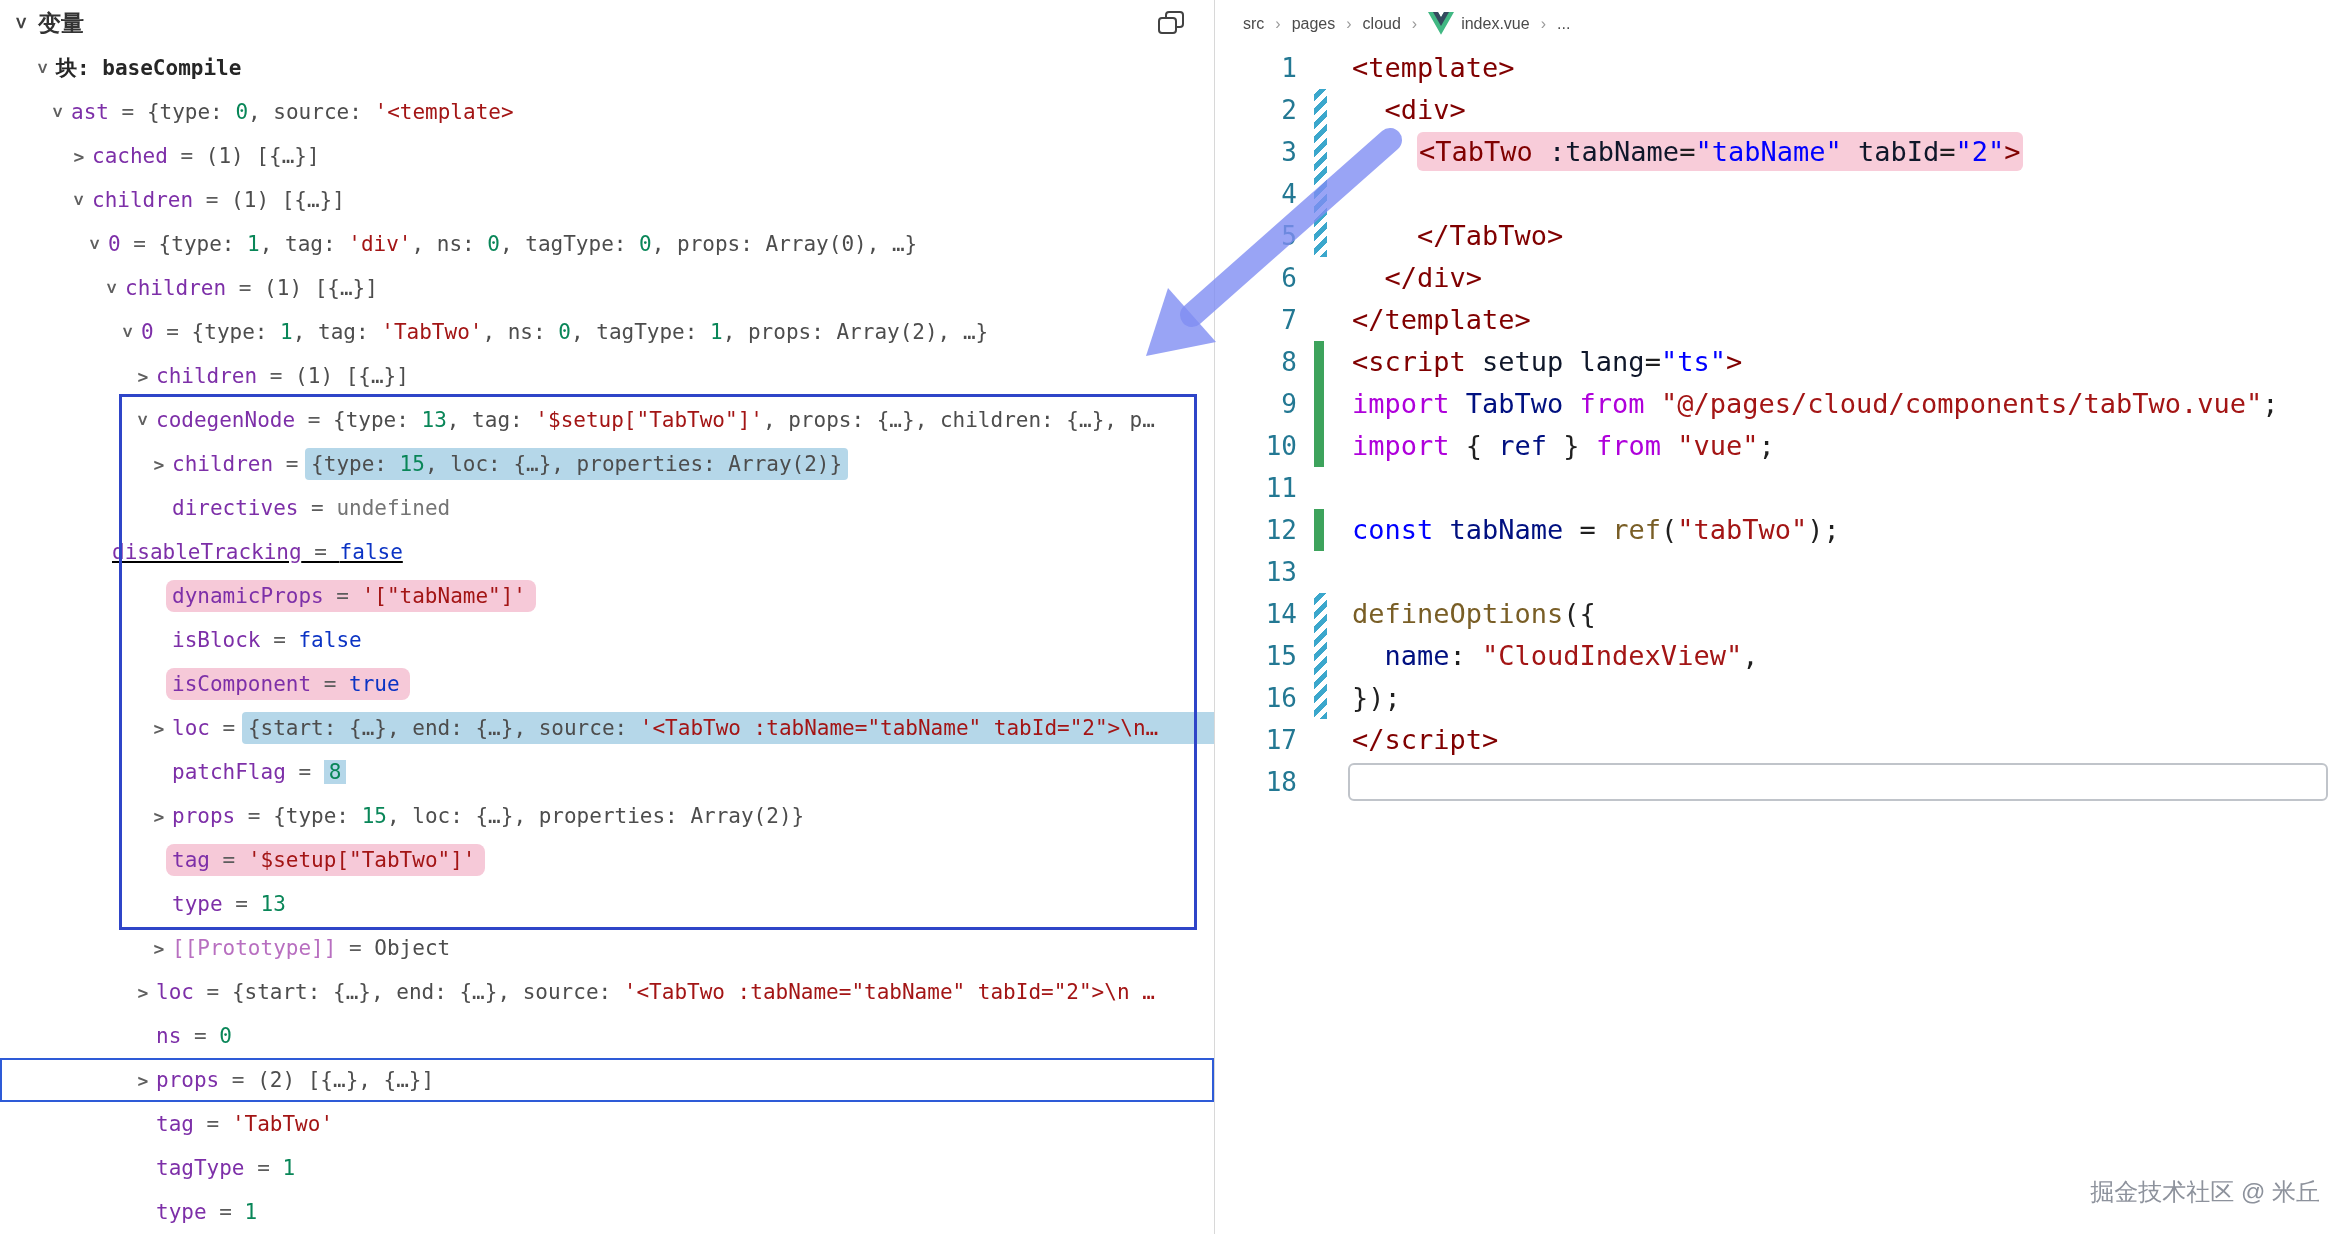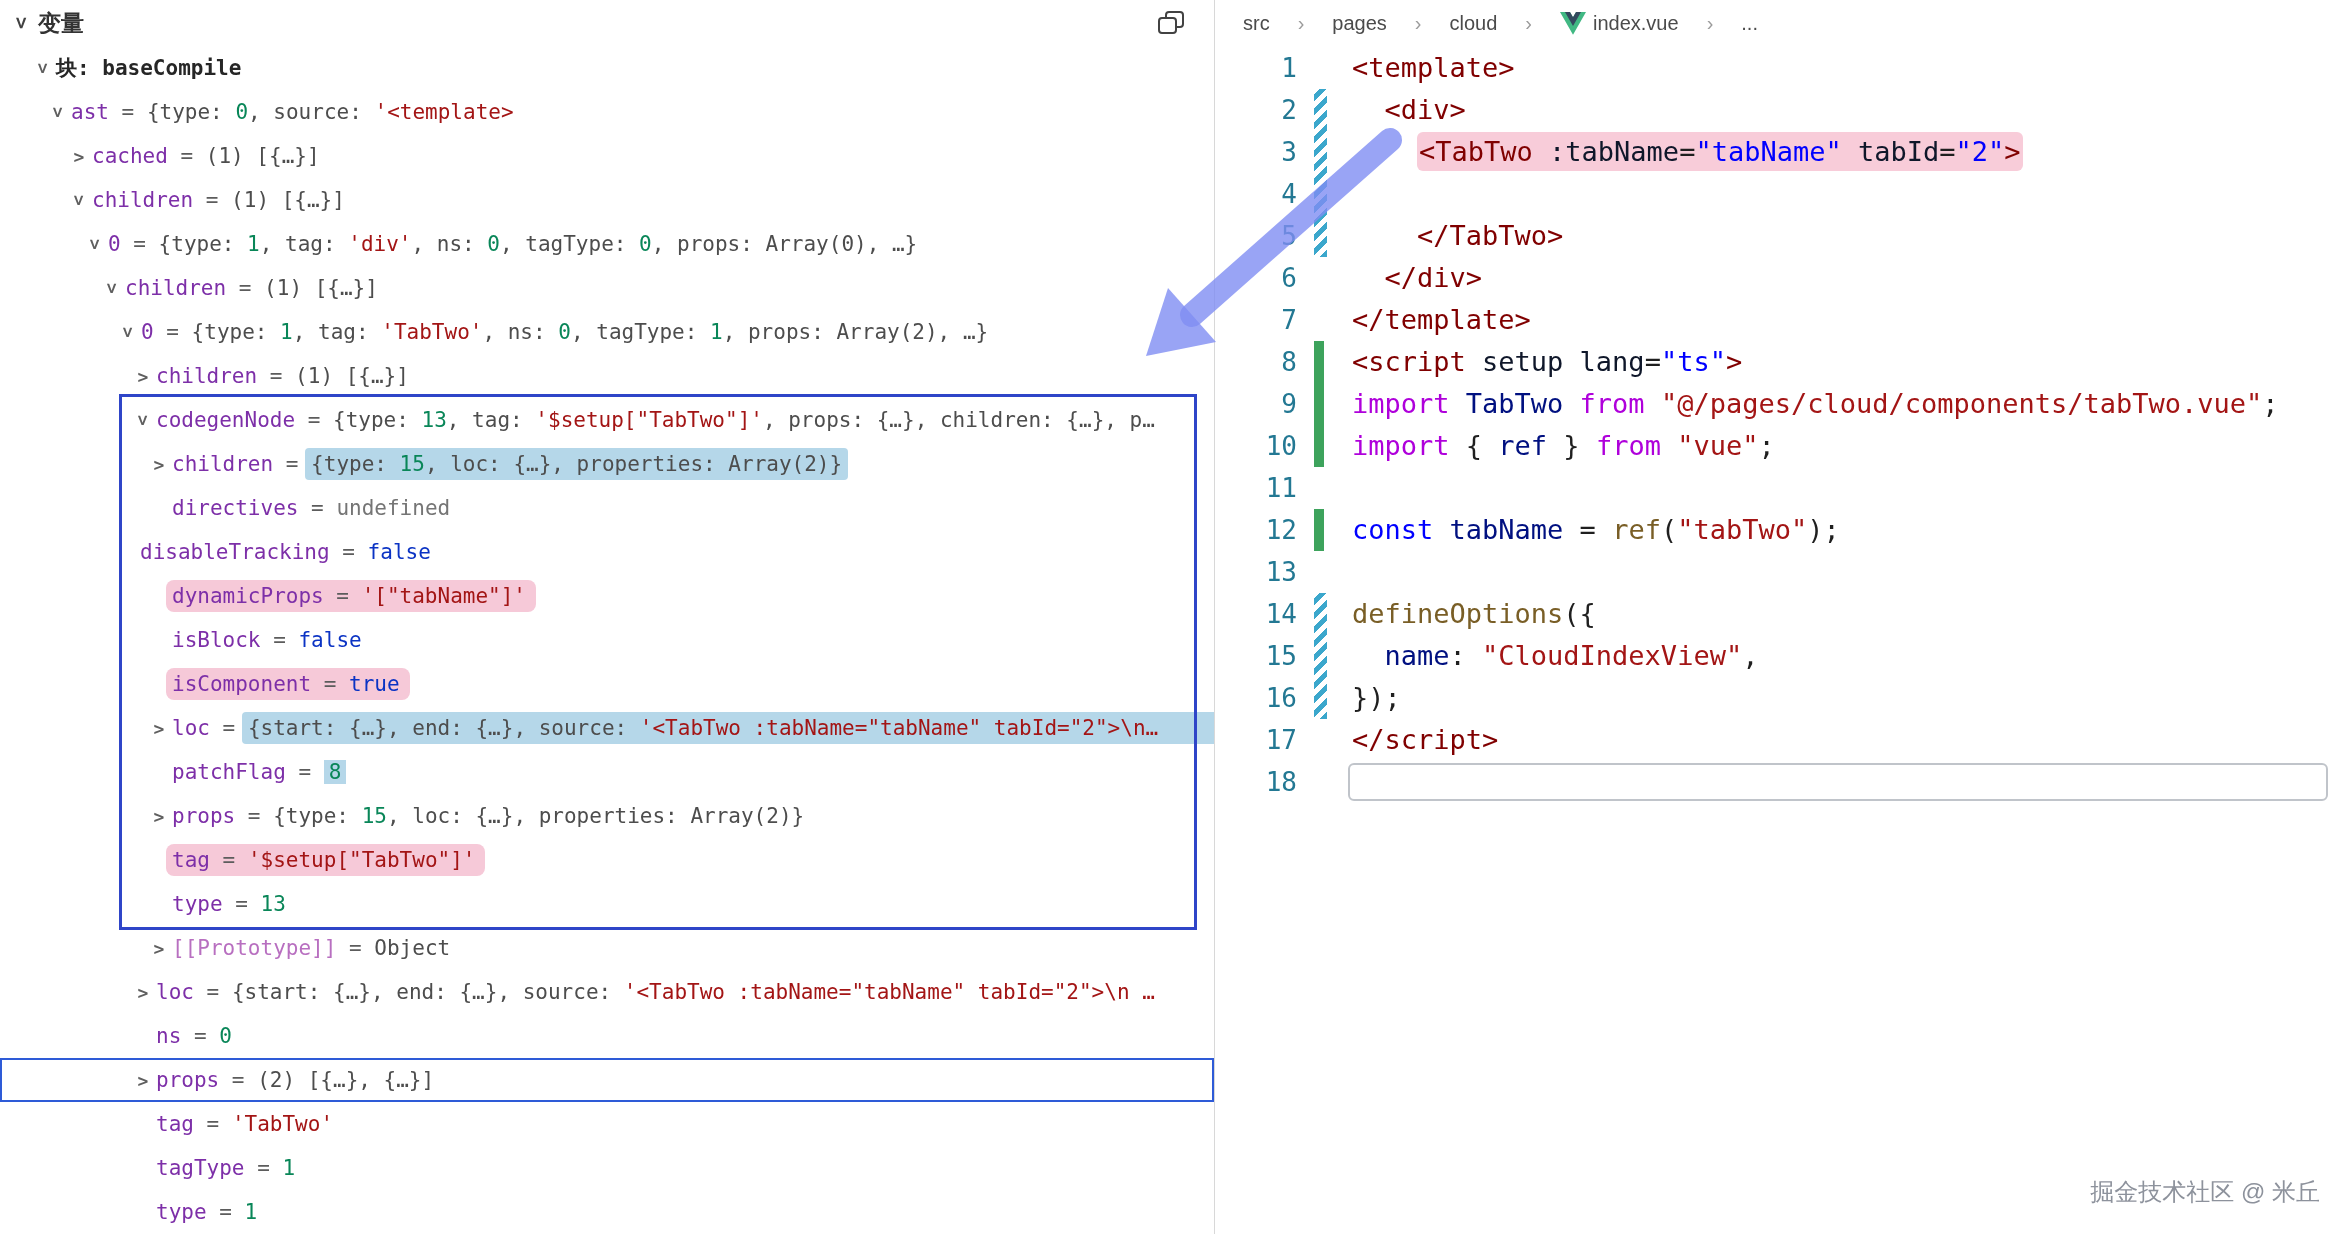--- a/index.html
+++ b/index.html
@@ -33,22 +33,22 @@
   .vwrap.vhl{background:#b5d7e9;border-radius:4px;padding:4px 6px;margin:0 -6px}
   .vwrap.ext{flex:1}
   .g{color:#4d4d4d}.n{color:#098658}.s{color:#a31515}.b{color:#0b33c4}.u{color:#757575}
   .seghl{background:#b5d7e9;border-radius:4px;padding:4px 7px;margin:-4px -2px}
 
   .bluebox{position:absolute;left:119px;top:394px;width:1078px;height:536px;
     border:3px solid #2f45c8;pointer-events:none;z-index:5}
 
   
   .editor{position:absolute;left:1216px;top:0;right:0;height:100%;background:#fff}
-  .bcrumb{height:47px;display:flex;align-items:center;padding-left:27px;font-size:20px;
-    color:#4b4b4b;gap:28px}
+  .bcrumb{height:47px;display:flex;align-items:center;padding-left:27px;font-size:16px;
+    color:#4b4b4b;gap:11px}
   .bc-item{display:inline-flex;align-items:center;gap:7px;cursor:default}
   .bc-sep{color:#9b9b9b}
   .bc-icon svg{display:block}
   .cline{display:flex;height:42px;position:relative}
   .ln{width:96px;flex:none;text-align:right;padding-right:15px;color:#237893;
     font-family:"DejaVu Sans Mono",monospace;font-size:26px;line-height:42px}
   .gut{width:20px;flex:none;position:relative}
   .gut.add::before{content:"";position:absolute;left:2px;top:0;width:10px;height:42px;background:#3da35c}
   .gut.mod::before{content:"";position:absolute;left:2px;top:0;width:13px;height:42px;
     background:repeating-linear-gradient(315deg,#3ba7cc 0 5px,rgba(0,0,0,0) 5px 10px)}
@@ -84,21 +84,21 @@
       <div class="trow" style="padding-left: 45px;"><span class="twisty d">&gt;</span><span class="entry"><span class="name">ast</span><span class="eq"> = </span><span class="vwrap"><span class="g">{type: </span><span class="n">0</span><span class="g">, source: </span><span class="s">'&lt;template&gt;</span></span></span></div>
       <div class="trow" style="padding-left: 66px;"><span class="twisty">&gt;</span><span class="entry"><span class="name">cached</span><span class="eq"> = </span><span class="vwrap"><span class="g">(1) [{…}]</span></span></span></div>
       <div class="trow" style="padding-left: 66px;"><span class="twisty d">&gt;</span><span class="entry"><span class="name">children</span><span class="eq"> = </span><span class="vwrap"><span class="g">(1) [{…}]</span></span></span></div>
       <div class="trow" style="padding-left: 82px;"><span class="twisty d">&gt;</span><span class="entry"><span class="name">0</span><span class="eq"> = </span><span class="vwrap"><span class="g">{type: </span><span class="n">1</span><span class="g">, tag: </span><span class="s">'div'</span><span class="g">, ns: </span><span class="n">0</span><span class="g">, tagType: </span><span class="n">0</span><span class="g">, props: Array(0), …}</span></span></span></div>
       <div class="trow" style="padding-left: 99px;"><span class="twisty d">&gt;</span><span class="entry"><span class="name">children</span><span class="eq"> = </span><span class="vwrap"><span class="g">(1) [{…}]</span></span></span></div>
       <div class="trow" style="padding-left: 115px;"><span class="twisty d">&gt;</span><span class="entry"><span class="name">0</span><span class="eq"> = </span><span class="vwrap"><span class="g">{type: </span><span class="n">1</span><span class="g">, tag: </span><span class="s">'TabTwo'</span><span class="g">, ns: </span><span class="n">0</span><span class="g">, tagType: </span><span class="n">1</span><span class="g">, props: Array(2), …}</span></span></span></div>
       <div class="trow" style="padding-left: 130px;"><span class="twisty">&gt;</span><span class="entry"><span class="name">children</span><span class="eq"> = </span><span class="vwrap"><span class="g">(1) [{…}]</span></span></span></div>
       <div class="trow" style="padding-left: 130px;"><span class="twisty d">&gt;</span><span class="entry"><span class="name">codegenNode</span><span class="eq"> = </span><span class="vwrap"><span class="g">{type: </span><span class="n">13</span><span class="g">, tag: </span><span class="s">'$setup["TabTwo"]'</span><span class="g">, props: {…}, children: {…}, p…</span></span></span></div>
       <div class="trow" style="padding-left: 146px;"><span class="twisty">&gt;</span><span class="entry"><span class="name">children</span><span class="eq"> = </span><span class="vwrap vhl"><span class="g">{type: </span><span class="n">15</span><span class="g">, loc: {…}, properties: Array(2)}</span></span></span></div>
       <div class="trow" style="padding-left: 146px;"><span class="twisty"></span><span class="entry"><span class="name">directives</span><span class="eq"> = </span><span class="vwrap"><span class="u">undefined</span></span></span></div>
-      <div class="trow" style="padding-left: 114px;"><span class="twisty"></span><span class="entry"><span class="name">disableTracking</span><span class="eq"> = </span><span class="vwrap"><span class="b">false</span></span></span></div>
+      <div class="trow" style="padding-left: 86px; text-decoration: underline;"><span class="twisty"></span><span class="entry"><span class="name">disableTracking</span><span class="eq"> = </span><span class="vwrap"><span class="b">false</span></span></span></div>
       <div class="trow" style="padding-left: 146px;"><span class="twisty"></span><span class="entry pill"><span class="name">dynamicProps</span><span class="eq"> = </span><span class="vwrap"><span class="s">'["tabName"]'</span></span></span></div>
       <div class="trow" style="padding-left: 146px;"><span class="twisty"></span><span class="entry"><span class="name">isBlock</span><span class="eq"> = </span><span class="vwrap"><span class="b">false</span></span></span></div>
       <div class="trow" style="padding-left: 146px;"><span class="twisty"></span><span class="entry pill"><span class="name">isComponent</span><span class="eq"> = </span><span class="vwrap"><span class="b">true</span></span></span></div>
       <div class="trow" style="padding-left: 146px;"><span class="twisty">&gt;</span><span class="entry grow"><span class="name">loc</span><span class="eq"> = </span><span class="vwrap vhl ext"><span class="g">{start: {…}, end: {…}, source: </span><span class="s">'&lt;TabTwo :tabName="tabName" tabId="2"&gt;\n…</span></span></span></div>
       <div class="trow" style="padding-left: 146px;"><span class="twisty"></span><span class="entry"><span class="name">patchFlag</span><span class="eq"> = </span><span class="vwrap"><span class="n seghl">8</span></span></span></div>
       <div class="trow" style="padding-left: 146px;"><span class="twisty">&gt;</span><span class="entry"><span class="name">props</span><span class="eq"> = </span><span class="vwrap"><span class="g">{type: </span><span class="n">15</span><span class="g">, loc: {…}, properties: Array(2)}</span></span></span></div>
       <div class="trow" style="padding-left: 146px;"><span class="twisty"></span><span class="entry pill"><span class="name">tag</span><span class="eq"> = </span><span class="vwrap"><span class="s">'$setup["TabTwo"]'</span></span></span></div>
       <div class="trow" style="padding-left: 146px;"><span class="twisty"></span><span class="entry"><span class="name">type</span><span class="eq"> = </span><span class="vwrap"><span class="n">13</span></span></span></div>
       <div class="trow" style="padding-left: 146px;"><span class="twisty">&gt;</span><span class="entry"><span class="name proto">[[Prototype]]</span><span class="eq"> = </span><span class="vwrap"><span class="g">Object</span></span></span></div>
       <div class="trow" style="padding-left: 130px;"><span class="twisty">&gt;</span><span class="entry"><span class="name">loc</span><span class="eq"> = </span><span class="vwrap"><span class="g">{start: {…}, end: {…}, source: </span><span class="s">'&lt;TabTwo :tabName="tabName" tabId="2"&gt;\n …</span></span></span></div>

